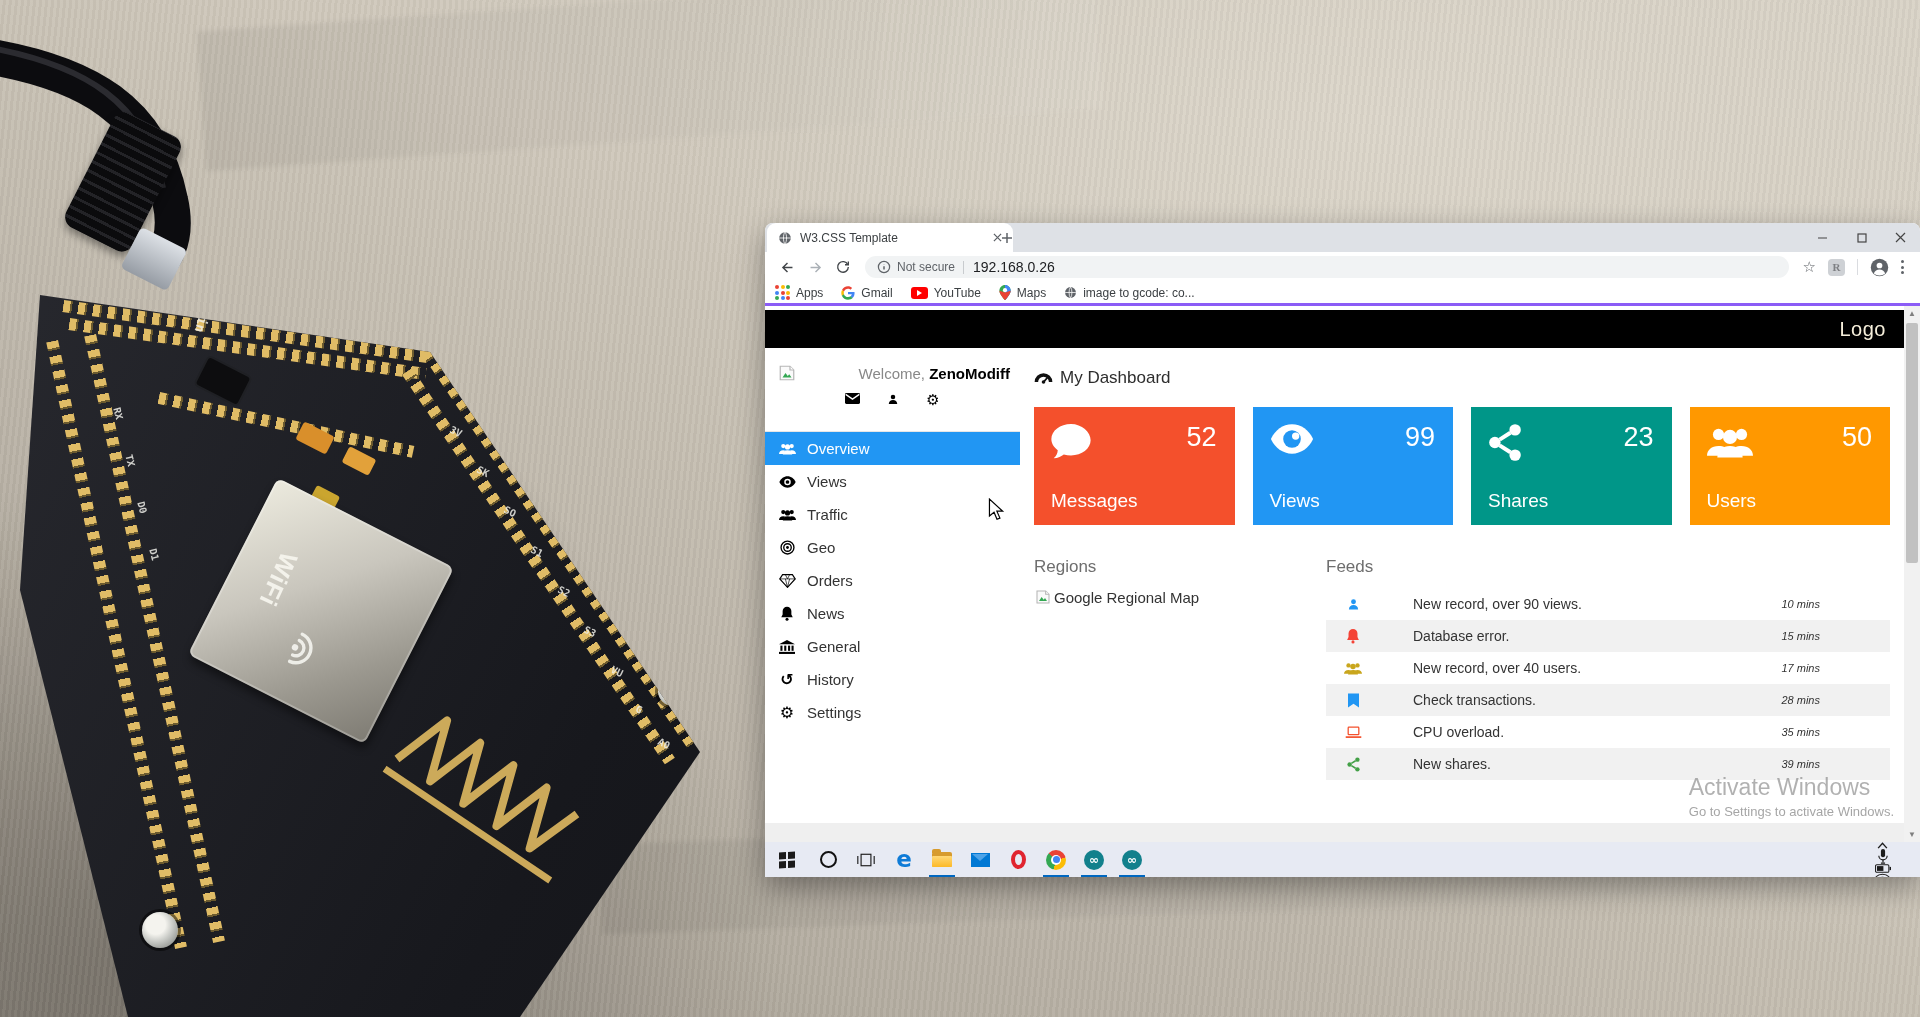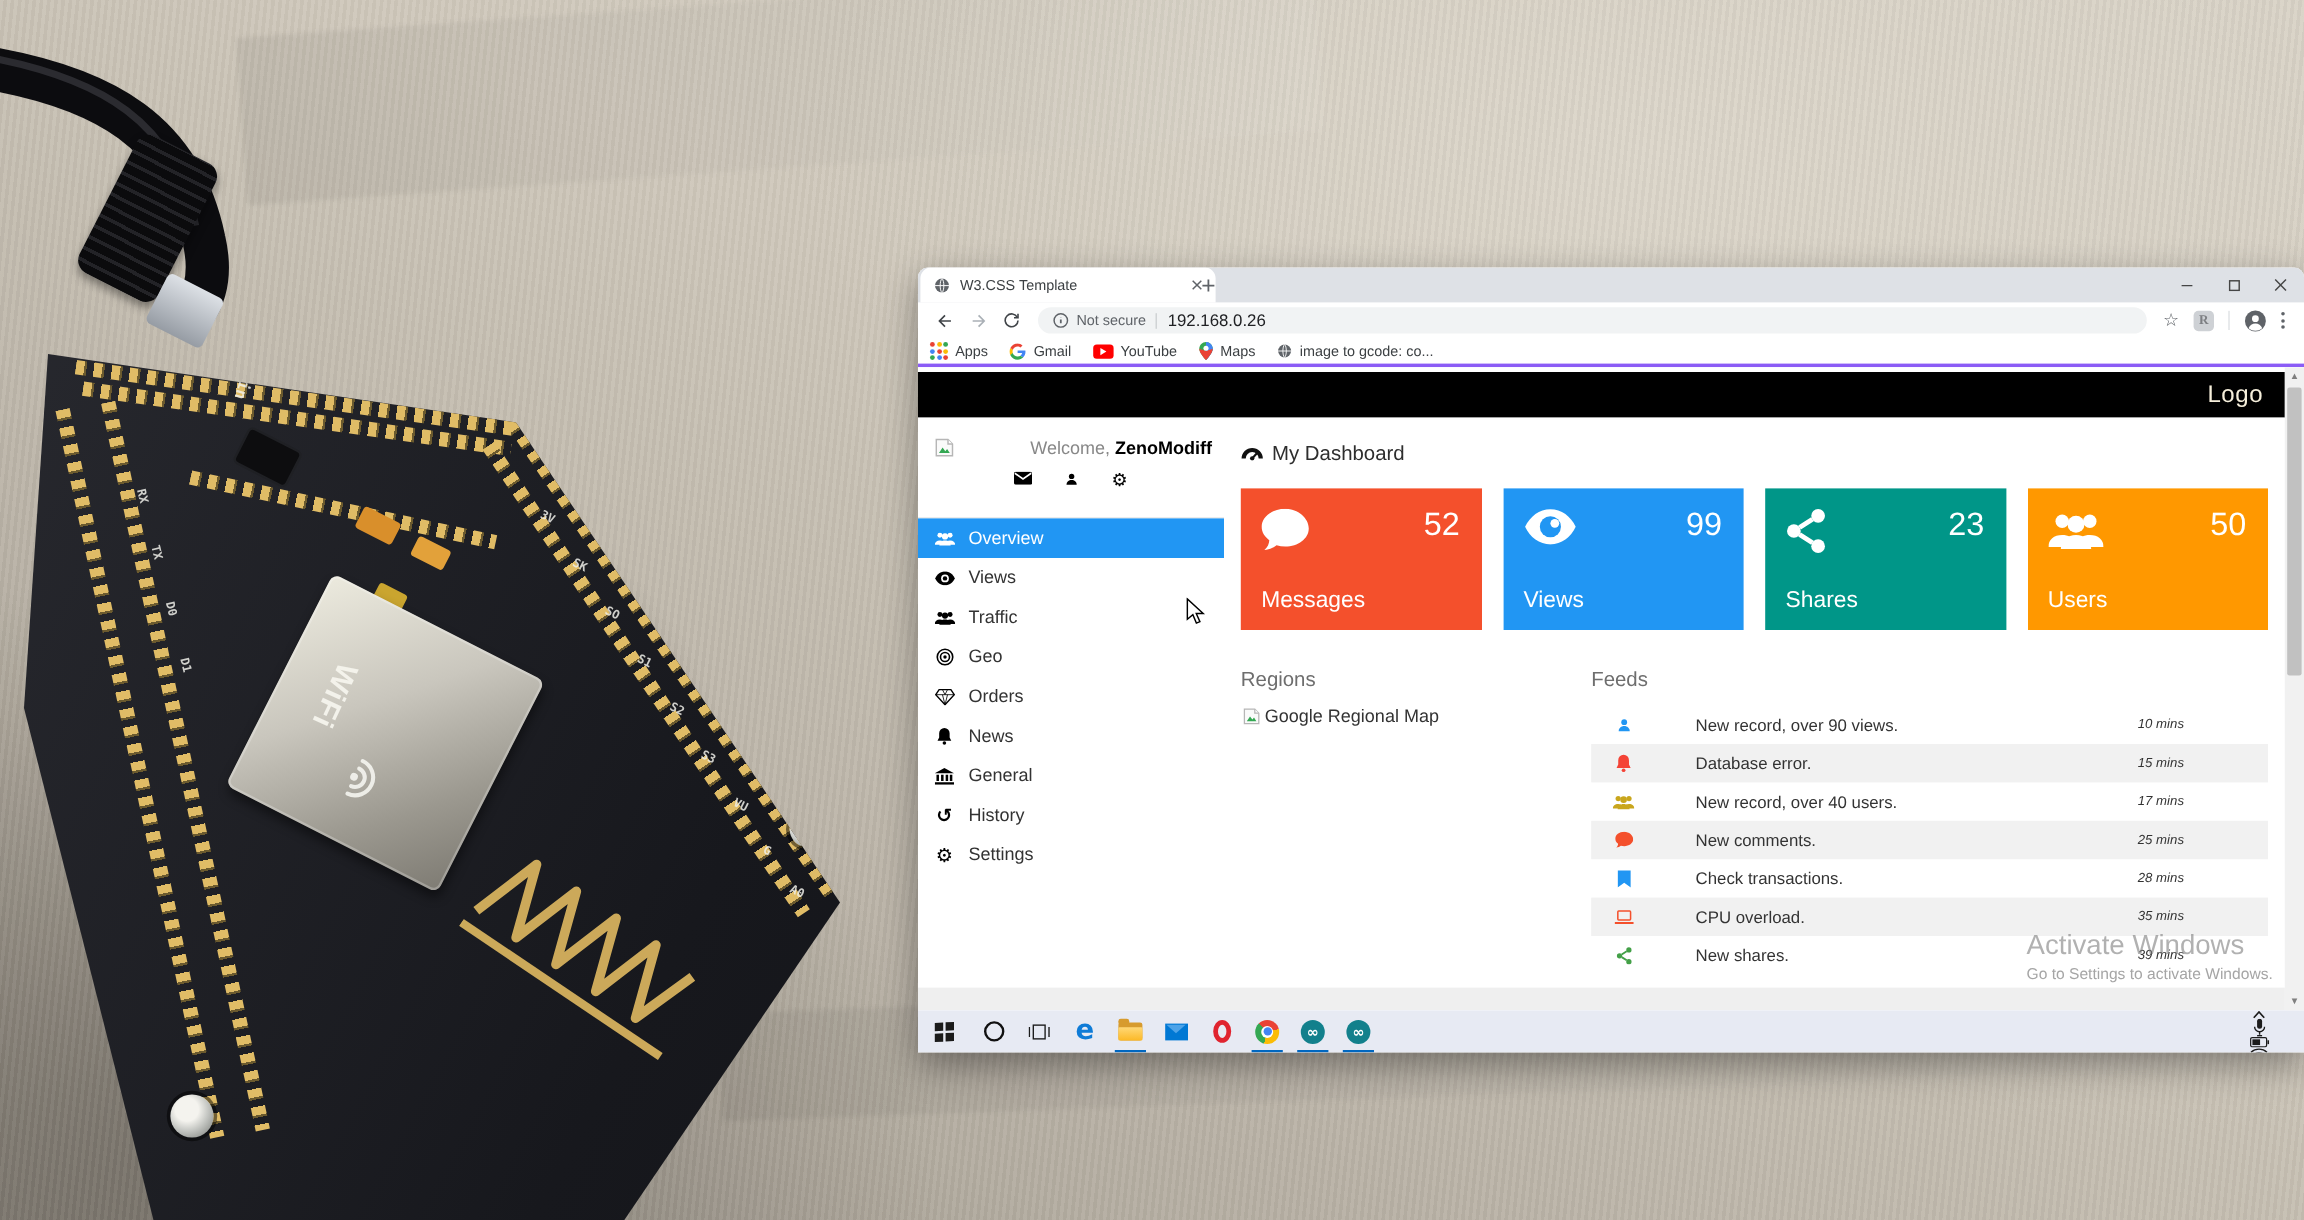--- a/index.html
+++ b/index.html
@@ -582,29 +582,20 @@
                       <circle cx="14" cy="7.5" r="4.3"></circle>
                       <path d="M0 19c0-3.6 2.8-6 7-6 1.5 0 2.9.3 4 .9A9 9 0 0 0 7.4 19z"></path>
                       <path d="M28 19c0-3.6-2.8-6-7-6-1.5 0-2.9.3-4 .9a9 9 0 0 1 3.6 5.1z"></path>
                       <path d="M6.3 20c0-4.2 3.3-7 7.7-7s7.7 2.8 7.7 7z"></path>
                     </svg>
                   </span>
                 <span class="feed-text">New record, over 40 users.</span>
                 <span class="feed-time">17 mins</span>
               </div>
               <div class="feed-row">
-                <span class="feed-ico c-tomato">
-                    <svg width="15" height="14" viewBox="0 0 24 22" fill="currentColor">
-                      <path d="M12 0C5.4 0 0 4.1 0 9.2c0 2.7 1.5 5.1 3.9 6.8-.1 1.7-.8 3.6-2.5 5 2.7-.2 4.8-1.3 6.2-2.4 1.4.4 2.9.6 4.4.6 6.6 0 12-4.1 12-9.2S18.6 0 12 0z"></path>
-                    </svg>
-                  </span>
-                <span class="feed-text">New comments.</span>
-                <span class="feed-time">25 mins</span>
-              </div>
-              <div class="feed-row">
                 <span class="feed-ico c-blue">
                     <svg width="11" height="15" viewBox="0 0 14 18" fill="currentColor">
                       <path d="M0 0h14v18l-7-5-7 5z"></path>
                     </svg>
                   </span>
                 <span class="feed-text">Check transactions.</span>
                 <span class="feed-time">28 mins</span>
               </div>
               <div class="feed-row">
                 <span class="feed-ico c-tomato">

